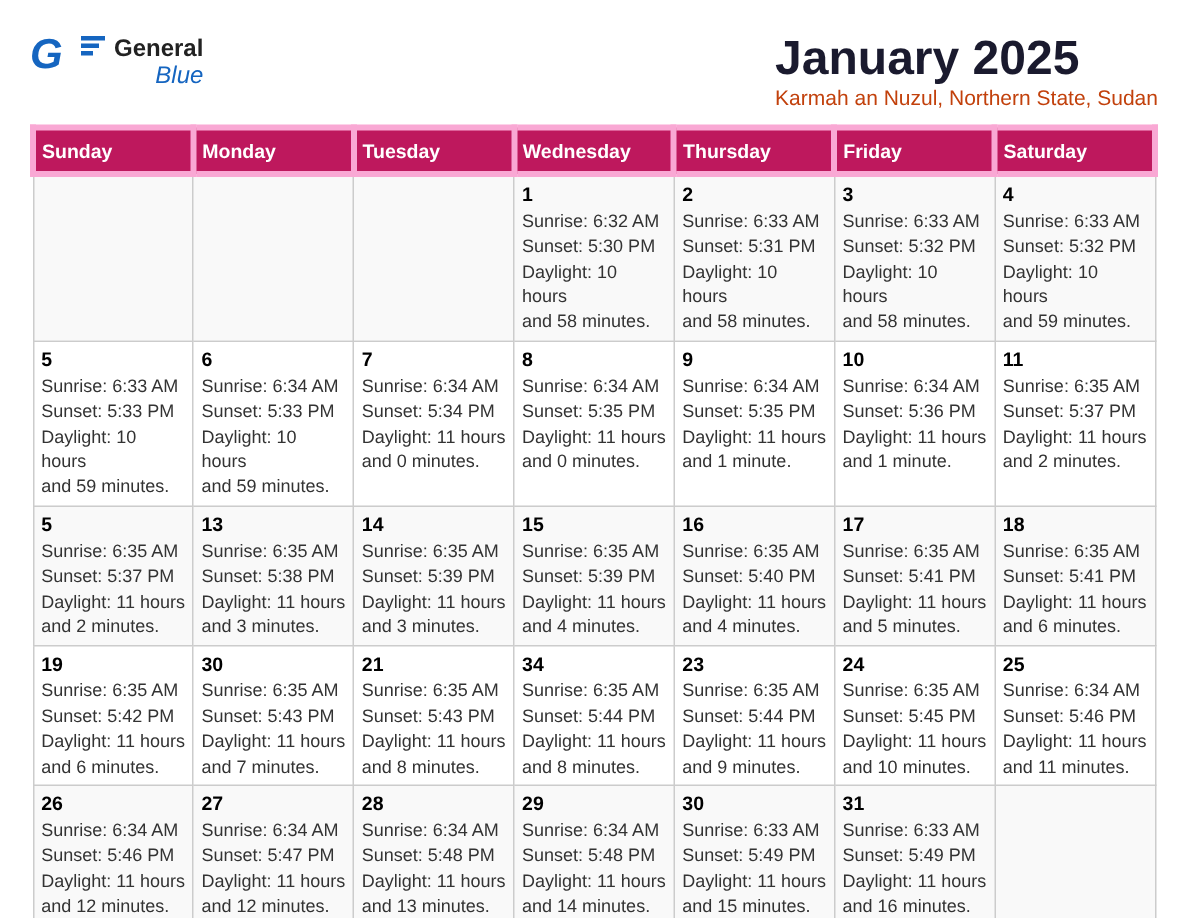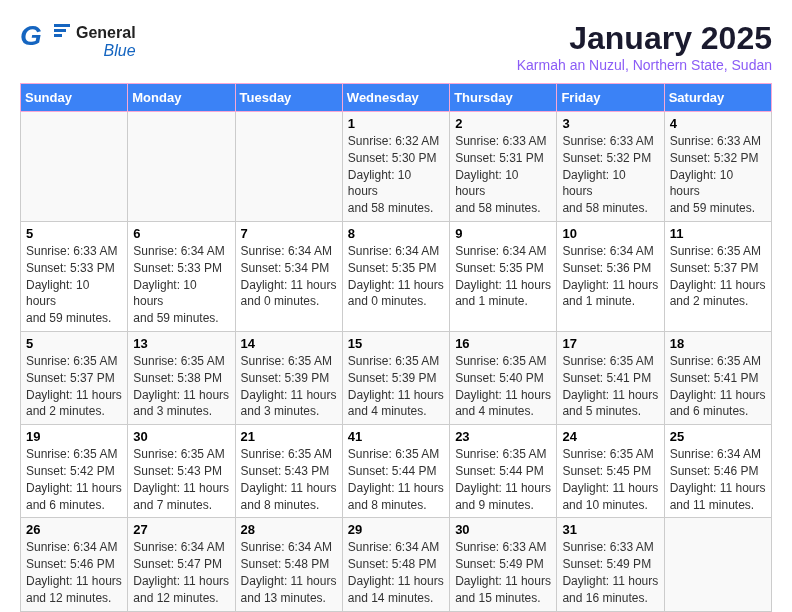--- a/index.html
+++ b/index.html
@@ -15,44 +15,43 @@
       justify-content: space-between;
       align-items: flex-start;
       margin-bottom: 10px;
     }
     .logo {
       display: flex;
       flex-direction: column;
       align-items: flex-start;
     }
     .title-block {
-      text-align: right;
+      text-align: left;
     }
     .month-title {
       font-size: 32px;
       font-weight: bold;
       color: #1a1a2e;
     }
     .location {
       font-size: 14px;
-      color: #8b5cf6;
-      margin-left: 22px;
+      color: #c2410c;
     }
     table {
       width: 100%;
       border-collapse: collapse;
       table-layout: fixed;
     }
     thead tr th {
-      background-color: #3b82f6;
+      background-color: #be185d;
       color: #fff;
       font-size: 13px;
       padding: 6px 4px;
       text-align: left;
-      border: 1px solid #f9a8d4;
+      border: 4px solid #f9a8d4;
     }
     tbody tr td {
       border: 1px solid #ccc;
       vertical-align: top;
       padding: 4px 5px;
       font-size: 11px;
       color: #222;
       height: 80px;
       background: #fff;
     }
@@ -266,21 +265,21 @@
 and 7 minutes.</div>
         </td>
         <td>
           <div class="day-num">21</div>
           <div class="day-info" style="white-space: pre-line;">Sunrise: 6:35 AM
 Sunset: 5:43 PM
 Daylight: 11 hours
 and 8 minutes.</div>
         </td>
         <td>
-          <div class="day-num">41</div>
+          <div class="day-num">34</div>
           <div class="day-info" style="white-space: pre-line;">Sunrise: 6:35 AM
 Sunset: 5:44 PM
 Daylight: 11 hours
 and 8 minutes.</div>
         </td>
         <td>
           <div class="day-num">23</div>
           <div class="day-info" style="white-space: pre-line;">Sunrise: 6:35 AM
 Sunset: 5:44 PM
 Daylight: 11 hours

